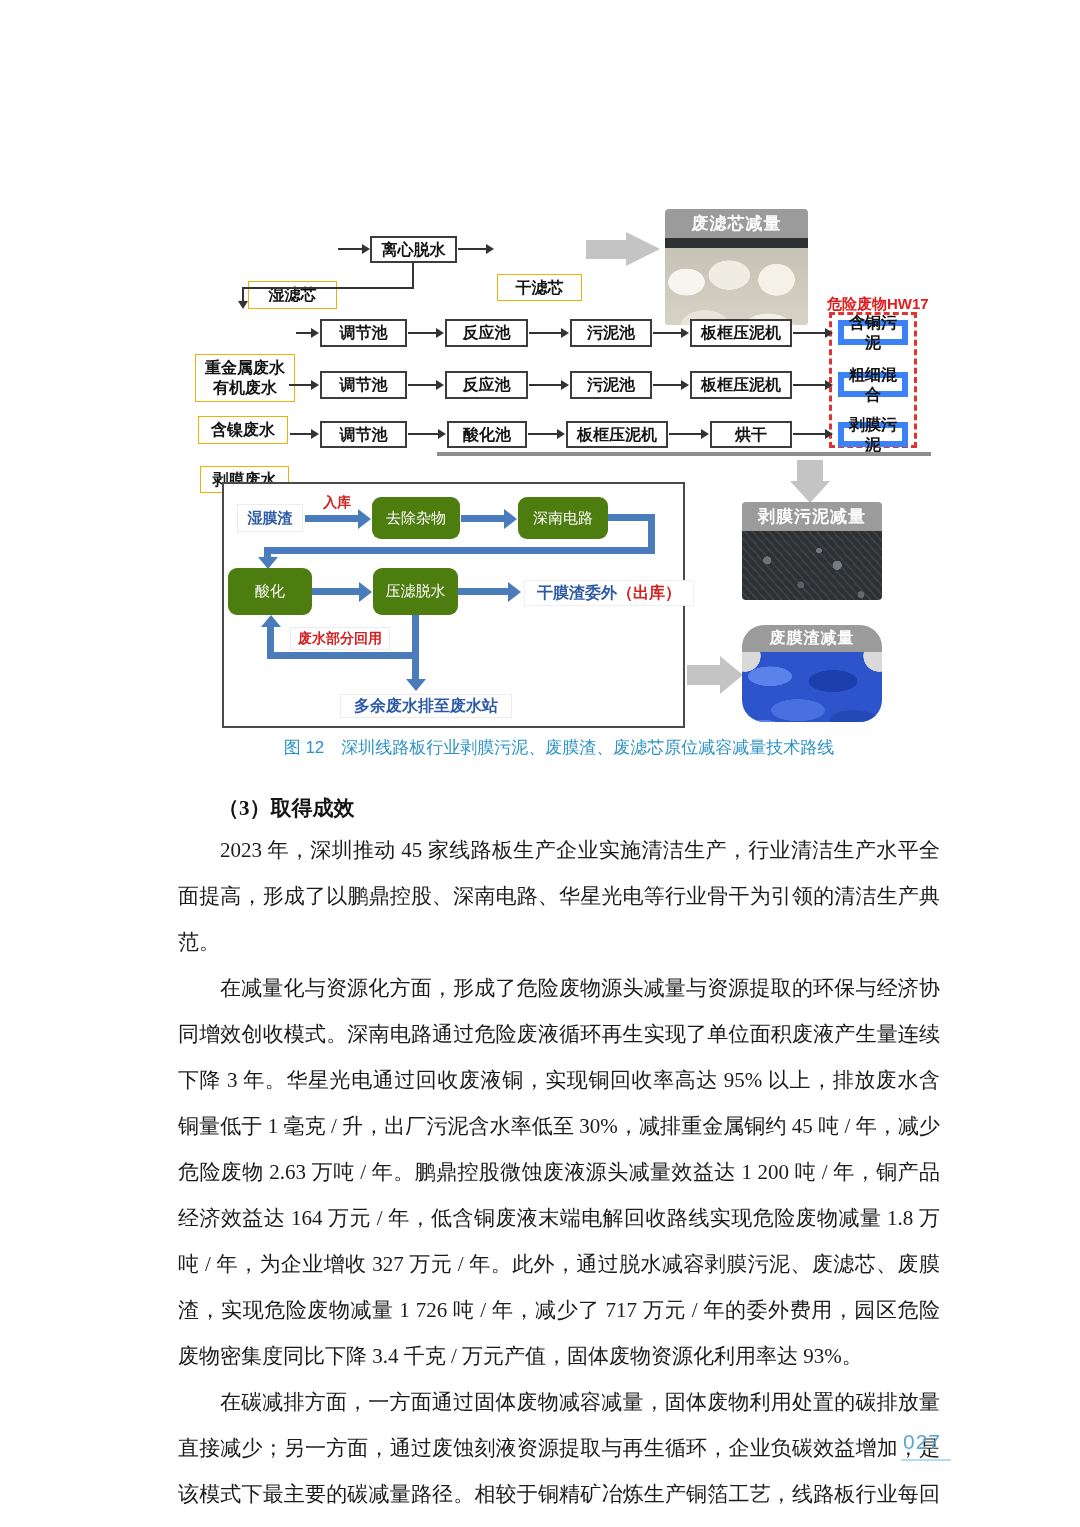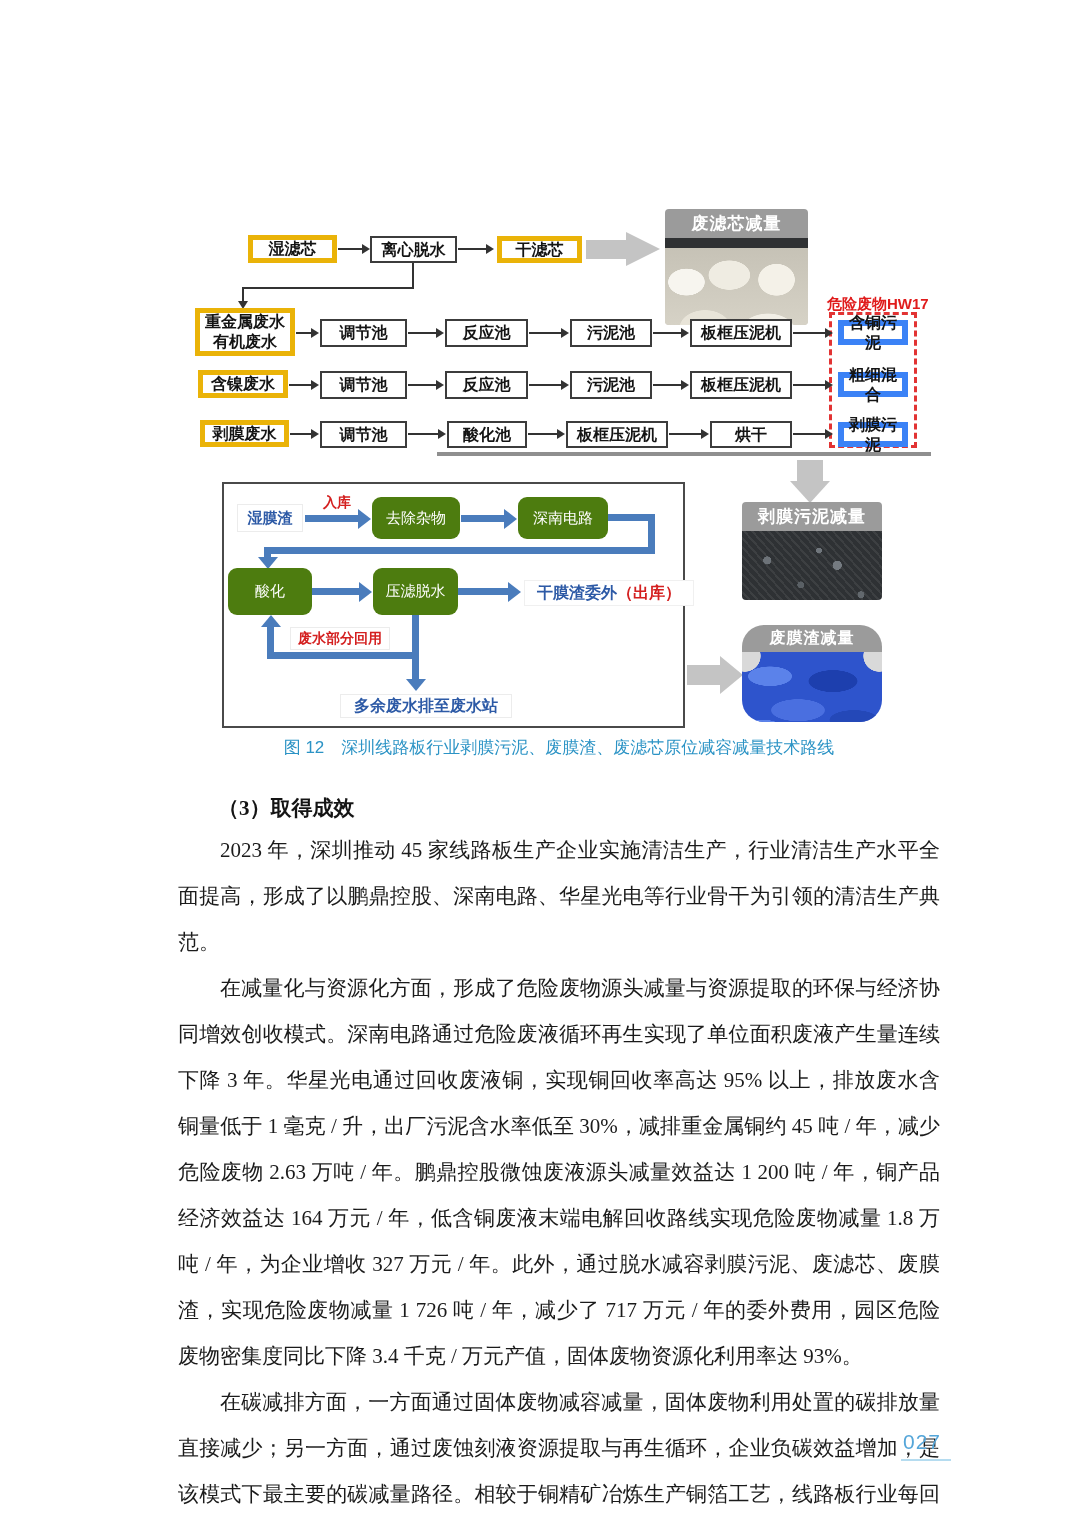--- a/index.html
+++ b/index.html
@@ -3,21 +3,21 @@
 <meta charset="utf-8">
 <style>
   html,body{margin:0;padding:0;background:#e8e8e8;}
   .page{position:relative;width:1080px;height:1527px;background:#ffffff;margin:0 auto;
         font-family:"Liberation Sans","DejaVu Sans",sans-serif;overflow:hidden;}
 
   
   .fbox{position:absolute;display:flex;align-items:center;justify-content:center;
         background:#fff;border:2px solid #3c3c3c;font-weight:700;font-size:16px;color:#141414;
         text-align:center;line-height:1.25;box-sizing:border-box;}
-  .fbox.light{border:5px solid #eab308;}
+  .fbox.light{border:1px solid #eab308;margin-top:46px;}
   .fbox.faint{border:6px solid #3b82f6;}
   .hline{position:absolute;height:2px;background:#333;}
   .vline{position:absolute;width:2px;background:#333;}
   .ah-r{position:absolute;width:0;height:0;border-top:5px solid transparent;
         border-bottom:5px solid transparent;border-left:8px solid #333;}
   .ah-d{position:absolute;width:0;height:0;border-left:5px solid transparent;
         border-right:5px solid transparent;border-top:8px solid #333;}
 
   .hazard-label{position:absolute;color:#e01c1c;font-weight:700;font-size:15px;}
   .hazard-box{position:absolute;border:3px dashed #e23333;box-sizing:border-box;}
@@ -101,21 +101,21 @@
 <body>
 
 <div class="page">
 
   <div class="fbox light" style="left:248px;top:235px;width:89px;height:28px;">湿滤芯</div>
   <div class="hline" style="left:338px;top:248px;width:25px;"></div>
   <div class="ah-r" style="left:362px;top:244px;"></div>
   <div class="fbox" style="left:370px;top:236px;width:87px;height:27px;">离心脱水</div>
   <div class="hline" style="left:458px;top:248px;width:28px;"></div>
   <div class="ah-r" style="left:486px;top:244px;"></div>
-  <div class="fbox light" style="left:497px;top:236px;width:85px;height:27px;">干滤芯</div>
+  <div class="fbox light" style="left:497px;top:228px;width:85px;height:27px;">干滤芯</div>
   <div class="fatbar" style="left:586px;top:240px;width:40px;height:19px;"></div>
   <div class="fat-r" style="left:626px;top:232px;"></div>
 
   <div class="photo" style="left:665px;top:209px;width:143px;height:116px;">
     <div class="ph-head">废滤芯减量</div>
     <div class="ph-body ph-bags"></div>
   </div>
 
   <div class="vline" style="left:412px;top:263px;height:25px;"></div>
   <div class="hline" style="left:242px;top:287px;width:172px;"></div>

